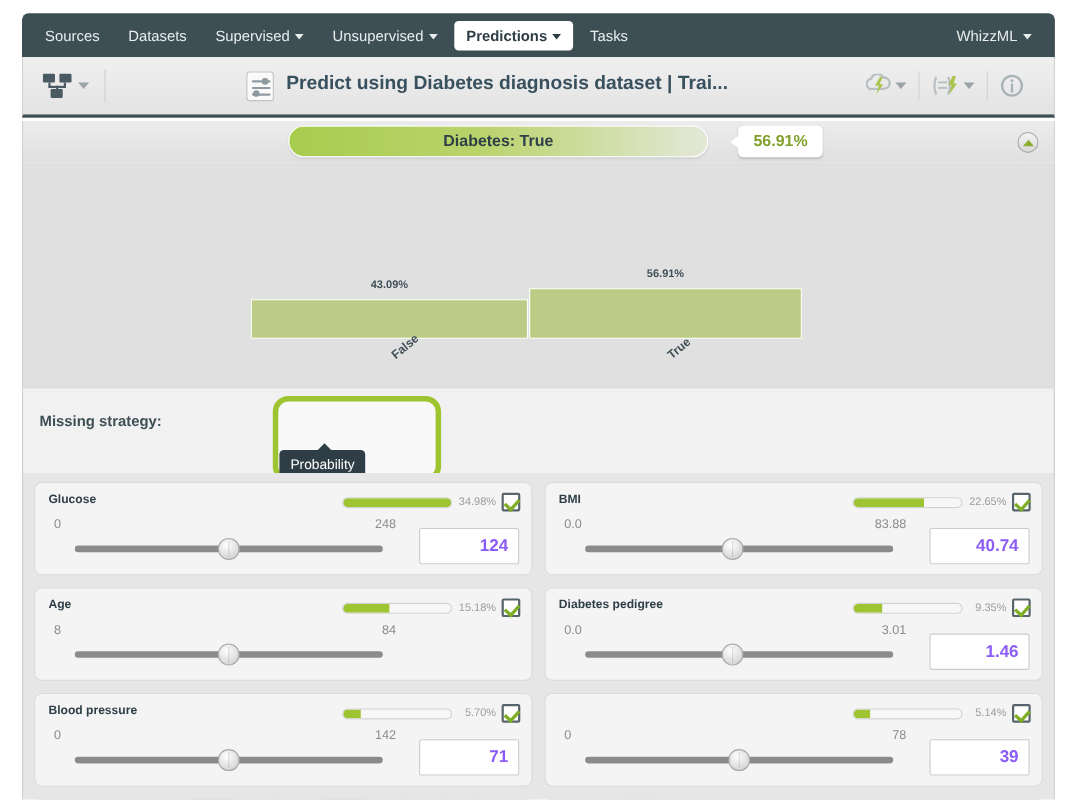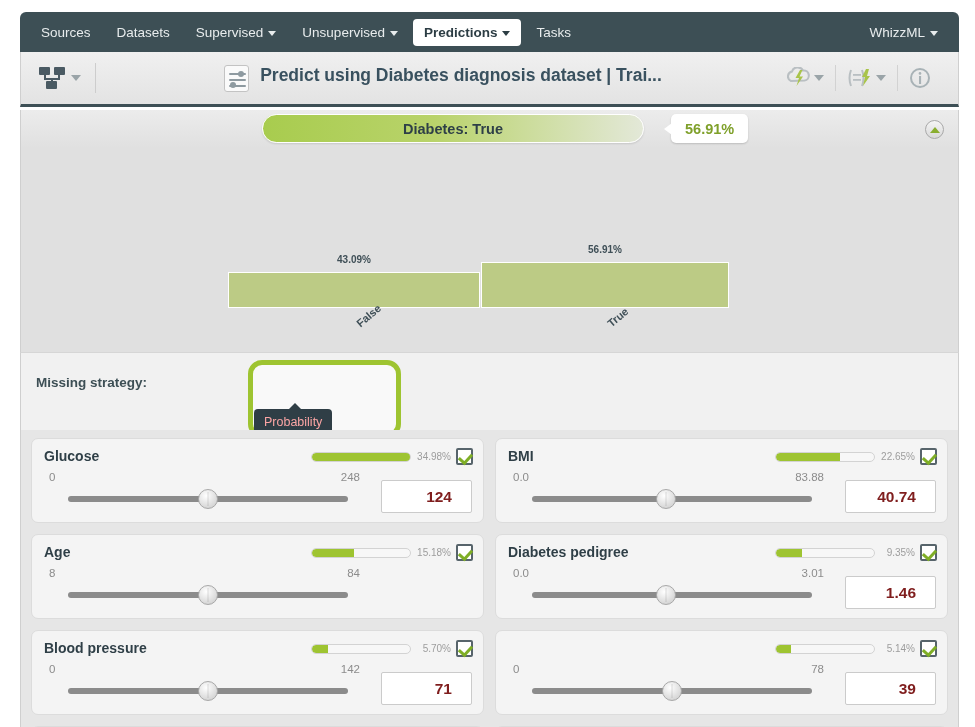--- a/index.html
+++ b/index.html
@@ -171,41 +171,41 @@
     border: solid #7fae26; border-width: 0 3px 3px 0; transform: rotate(42deg);
   }
 
   
   .hl-ring {
     position: absolute; left: 248px; top: 360px; width: 153px; height: 78px;
     border: 5px solid #9ec431; border-radius: 14px; background: rgba(255,255,255,.55);
     pointer-events: none;
   }
   .tooltip {
-    position: absolute; left: 254px; top: 409px; background: #2f3e46; color: #fca5a5;
+    position: absolute; left: 254px; top: 409px; background: #2f3e46; color: #ffffff;
     font-size: 12.5px; padding: 6px 10px; border-radius: 4px; white-space: nowrap;
   }
   .tooltip::before {
     content:""; position:absolute; left: 34px; top: -6px; width:0;height:0;
     border-left:7px solid transparent;border-right:7px solid transparent;
     border-bottom:7px solid #2f3e46;
   }
 
   
   .fields {
     position: absolute; left: 20px; top: 430px; width: 939px; height: 297px;
     background: #e6e6e6; border-left:1px solid #cfcfcf; border-right:1px solid #cfcfcf;
     padding: 8px 10px; overflow: hidden;
   }
   .frow { display: flex; gap: 11px; margin-bottom: 11px; }
   .card {
     width: 454px; height: 85px; background: #f4f4f4; border: 1px solid #dcdcdc;
     border-radius: 7px; position: relative; padding: 9px 12px;
   }
-  .c-name { font-size: 14px; font-weight: bold; color: #2f3f47; }
+  .c-name { font-size: 11px; font-weight: bold; color: #2f3f47; }
   .c-imp-track {
     position: absolute; right: 72px; top: 13px; width: 100px; height: 10px;
     background: #f7f7f7; border: 1px solid #d3d3d3; border-radius: 5px; overflow: hidden;
   }
   .c-imp-fill { height: 100%; background: #9ec431; border-radius: 5px 0 0 5px; }
   .c-imp-val { position: absolute; right: 32px; top: 12px; font-size: 10px; color: #9d9d9d; }
   .c-chk { position: absolute; right: 10px; top: 9px; }
   .c-min { position: absolute; left: 17px; top: 32px; font-size: 11.5px; color: #8c8c8c; }
   .c-max { position: absolute; right: 123px; top: 32px; font-size: 11.5px; color: #8c8c8c; }
   .c-track {
@@ -217,22 +217,22 @@
     background: radial-gradient(circle at 40% 32%, #ffffff, #c8c8c8);
     border: 1px solid #a8a8a8; cursor: pointer;
   }
   .c-knob::after {
     content:""; position:absolute; left:50%; top:50%; width:1px; height:14px;
     background: rgba(0,0,0,.12); transform: translate(-50%,-50%);
   }
   .c-input {
     position: absolute; right: 11px; top: 41px; width: 91px; height: 33px;
     border: 1px solid #cbcbcb; background: #ffffff; border-radius: 2px;
-    text-align: right; padding-right: 19px; font-size: 15.5px; font-weight: bold;
-    color: #7f1d1d; font-family: "Liberation Sans", sans-serif;
+    text-align: right; padding-right: 9px; font-size: 15.5px; font-weight: bold;
+    color: #8b5cf6; font-family: "Liberation Sans", sans-serif;
     display: flex; align-items: center; justify-content: flex-end;
   }
 </style>
 </head>
 <body>
 
 <div id="app">
 
   <div class="topnav">
     <div id="nav-items" style="display:flex;align-items:center;">

